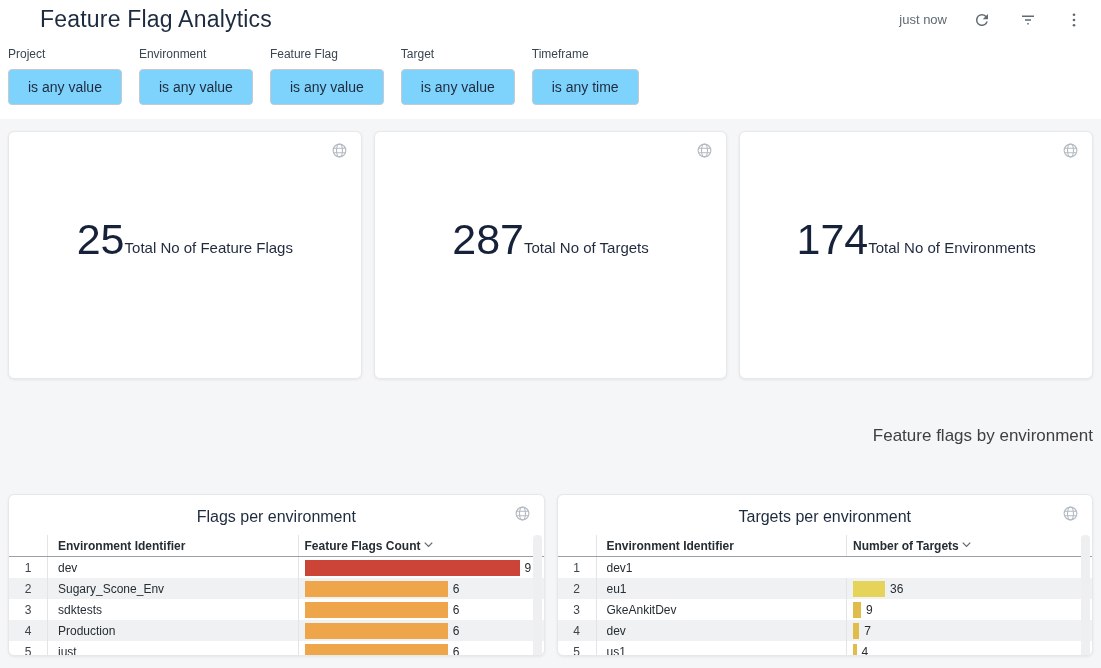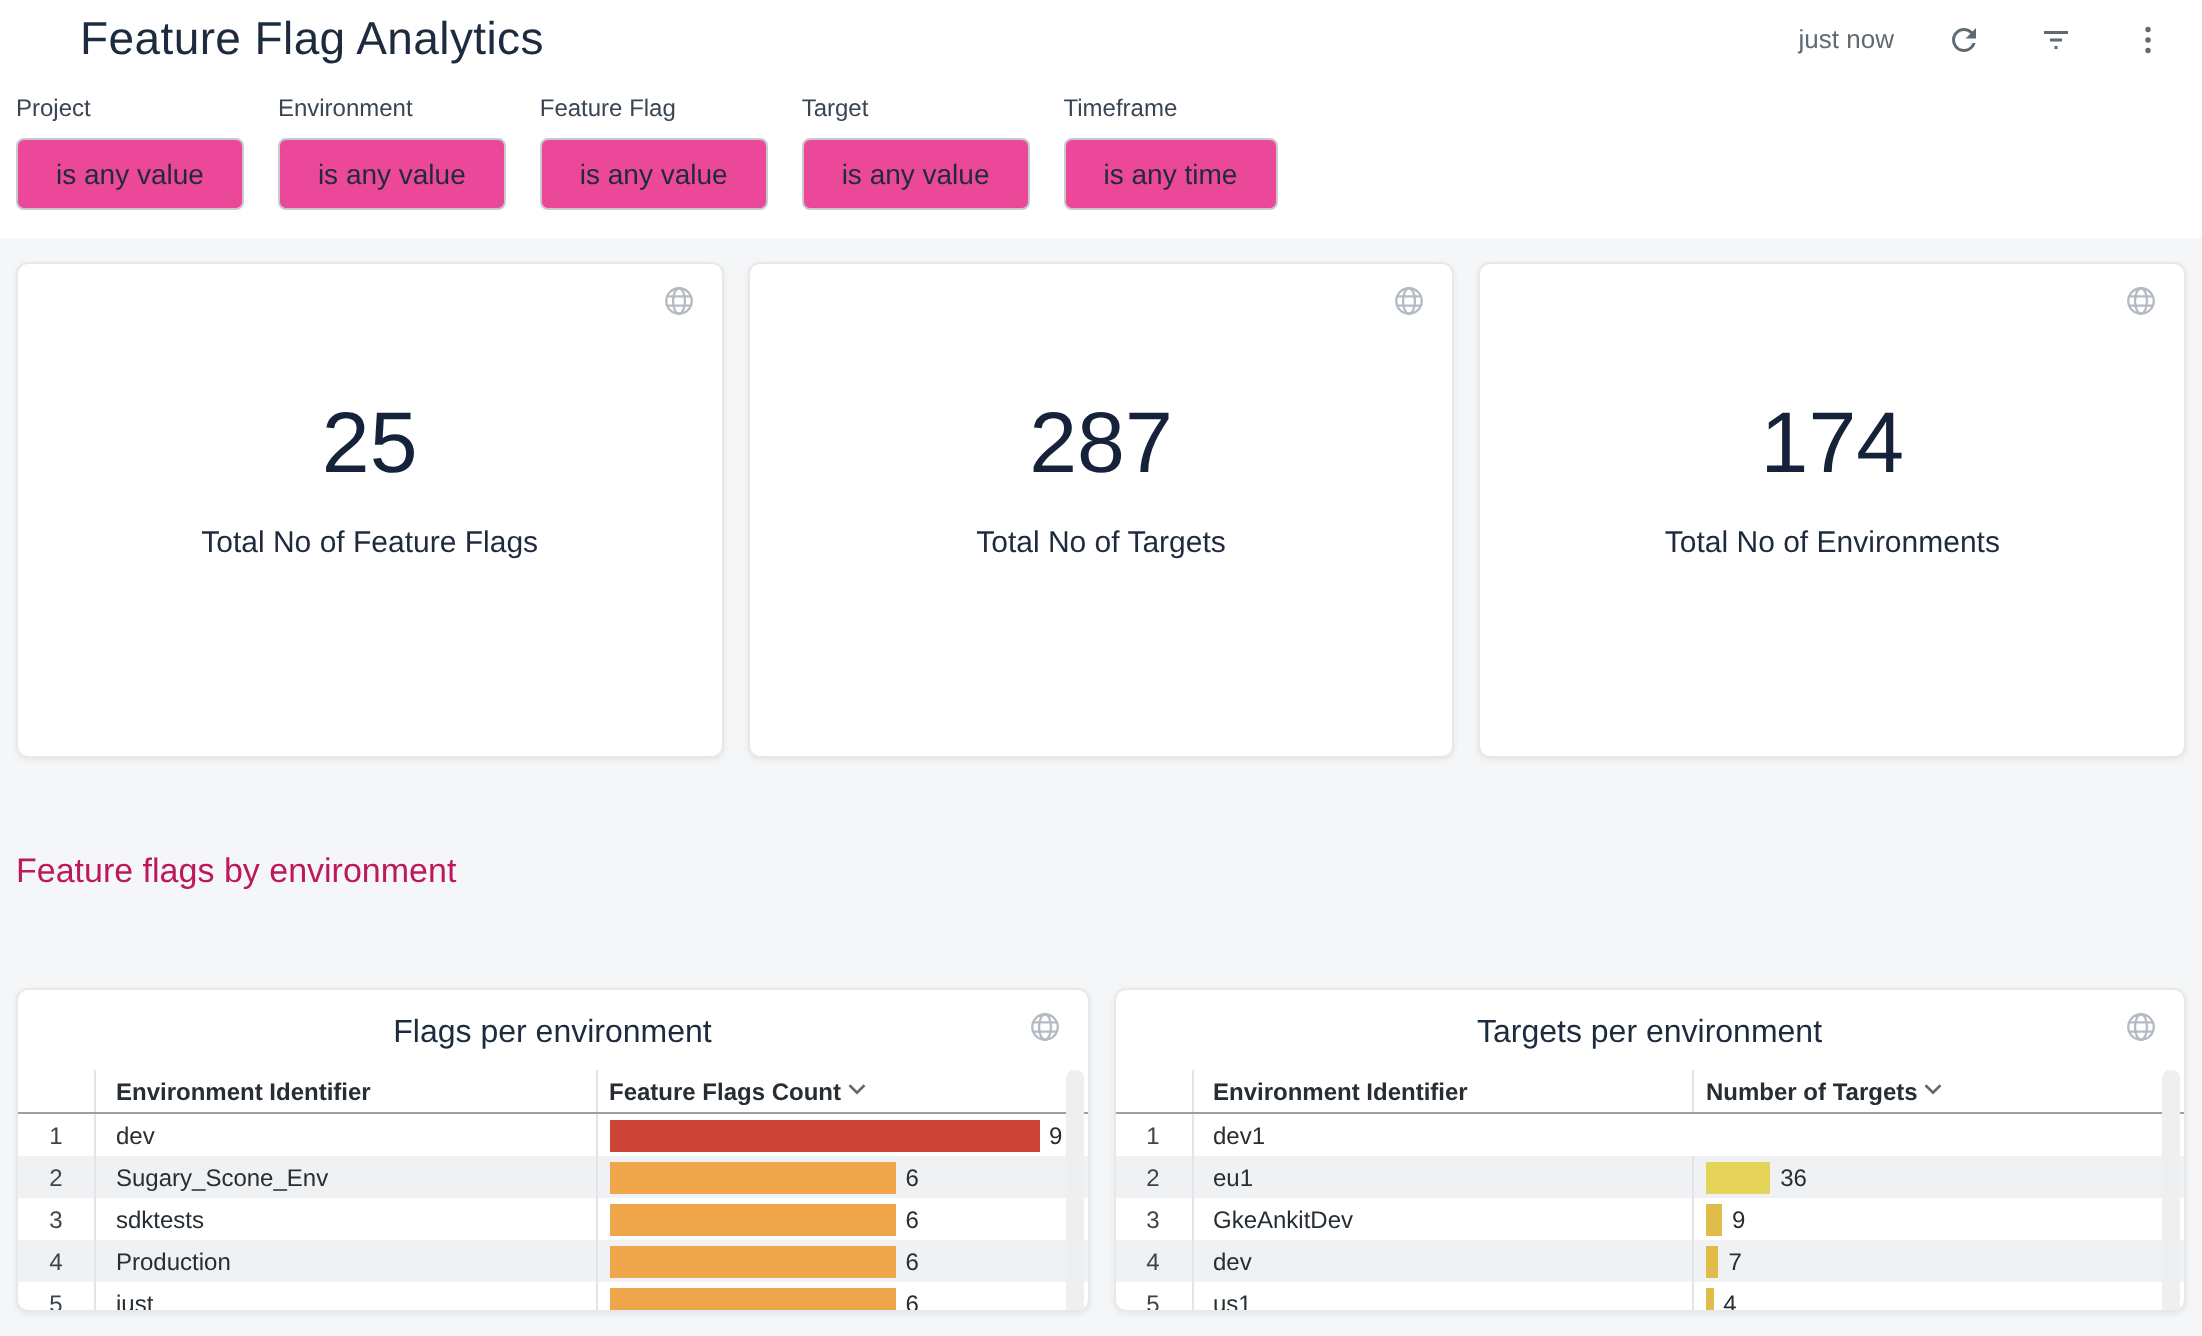--- a/index.html
+++ b/index.html
@@ -11,38 +11,38 @@
   .titlebar { display:flex; align-items:center; justify-content:space-between; padding:6px 16px 0 8px;margin-left:32px; }
   .page-title { font-size:23px; font-weight:500; color:#1d2b3f; letter-spacing:.2px; }
   .title-controls { display:flex; align-items:center; gap:24px; }
   .refresh-status { font-size:13px; color:#5f6a72; }
   .icon-btn { width:22px; height:22px; display:flex; align-items:center; justify-content:center; cursor:pointer; }
 
   
   .filters { display:flex; padding:14px 0 0 8px; }
   .filter-group { margin-right:17px; }
   .filter-label { font-size:12px; color:#3a4552; margin-bottom:8px; }
-  .filter-btn { height:36px; padding:0 19px; background:#ec4899; border:1px solid #c6cad0;
+  .filter-btn { height:36px; padding:0 19px; background:#7dd3fc; border:1px solid #c6cad0;
     border-radius:4px; font-size:14px; color:#1f2a3e; display:inline-flex; align-items:center;
     font-family:"Liberation Sans", sans-serif; cursor:pointer; }
 
   
   .dashboard { padding:12px 8px 0 8px; }
   .card { background:#fff; border:1px solid #e6e8ea; border-radius:6px;
     box-shadow:0 1px 3px rgba(0,0,0,.07); position:relative; }
   .globe { position:absolute; top:10px; right:13px; cursor:pointer; }
 
   .kpi-row { display:flex; gap:12px; }
   .kpi { flex:1; height:248px; }
-  .kpi-inner { height:100%; display:flex; flex-direction:column; align-items:center;
+  .kpi-inner { height:100%; display:flex; flex-direction:row; align-items:center;
     justify-content:center; margin-top:-16px; }
   .kpi-value { font-size:43px; font-weight:500; color:#16213a; }
   .kpi-label { font-size:15px; color:#1f2a3e; margin-top:16px; }
 
-  .section-title { text-align:left; font-size:17px; font-weight:500; color:#be185d;
+  .section-title { text-align:right; font-size:17px; font-weight:500; color:#404040;
     margin:47px 0 48px 0; }
 
   
   .tables-row { display:flex; gap:12px; }
   .tcard { flex:1; height:162px; overflow:hidden; }
   .tcard-title { text-align:center; font-size:16px; color:#1d2b3f; padding:13px 0 9px 0; }
   .ttable { position:relative; }
   .thead, .trow { display:flex; align-items:center; }
   .thead { height:22px; font-size:12px; font-weight:bold; border-bottom:1px solid #9aa0a8; }
   .c-idx { width:38px; text-align:center; font-size:12px; color:#3c434a; }

